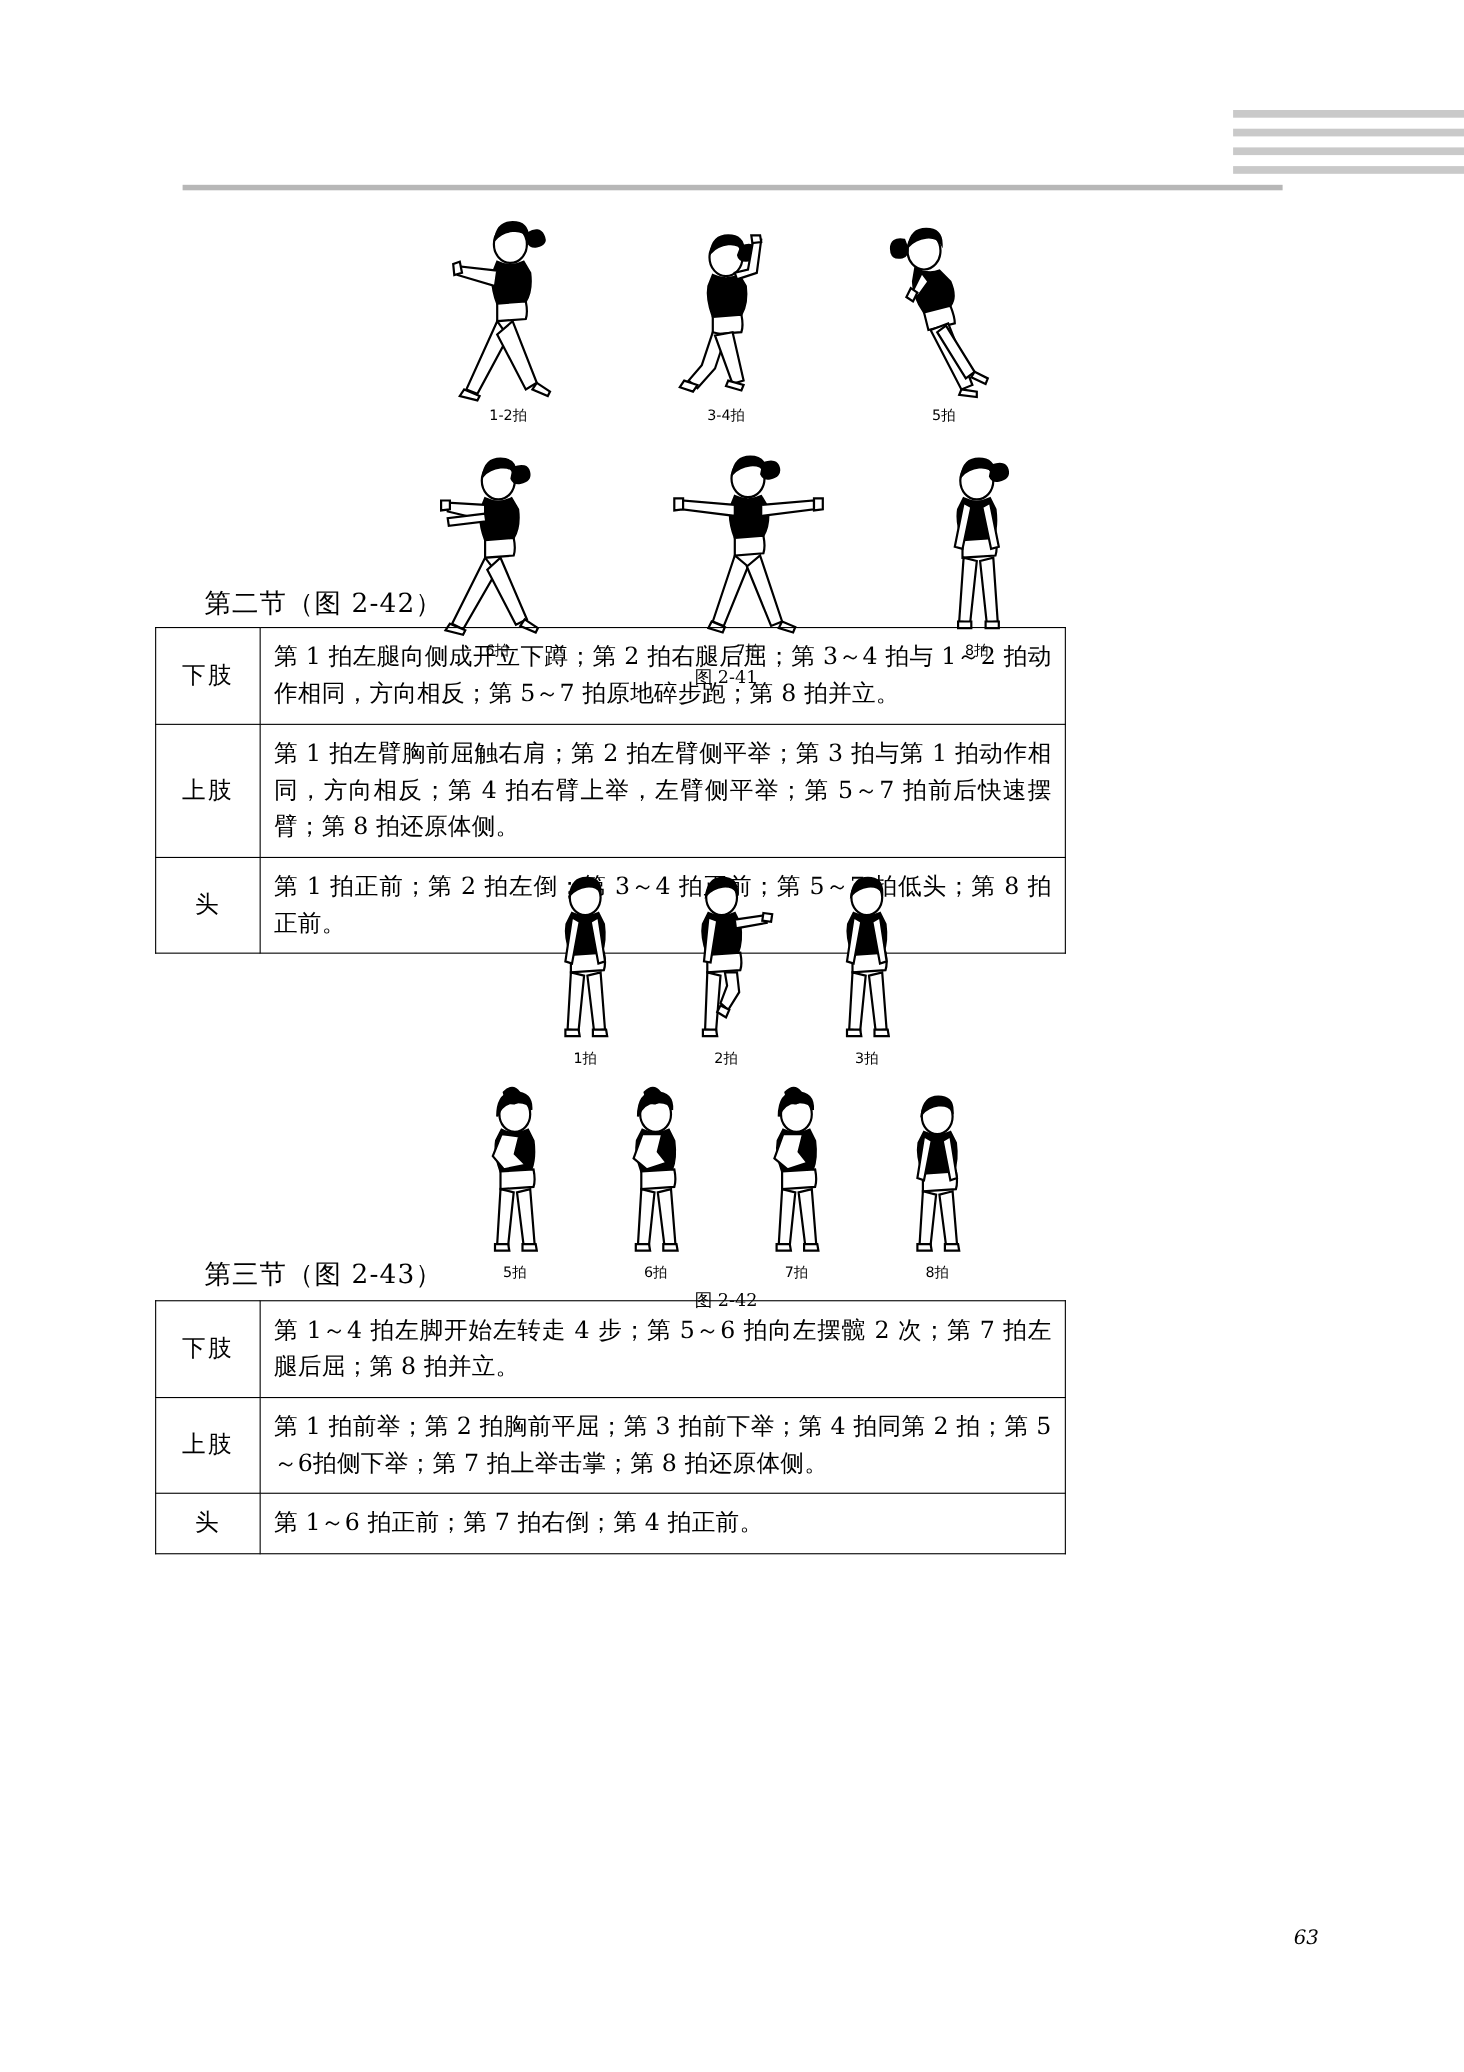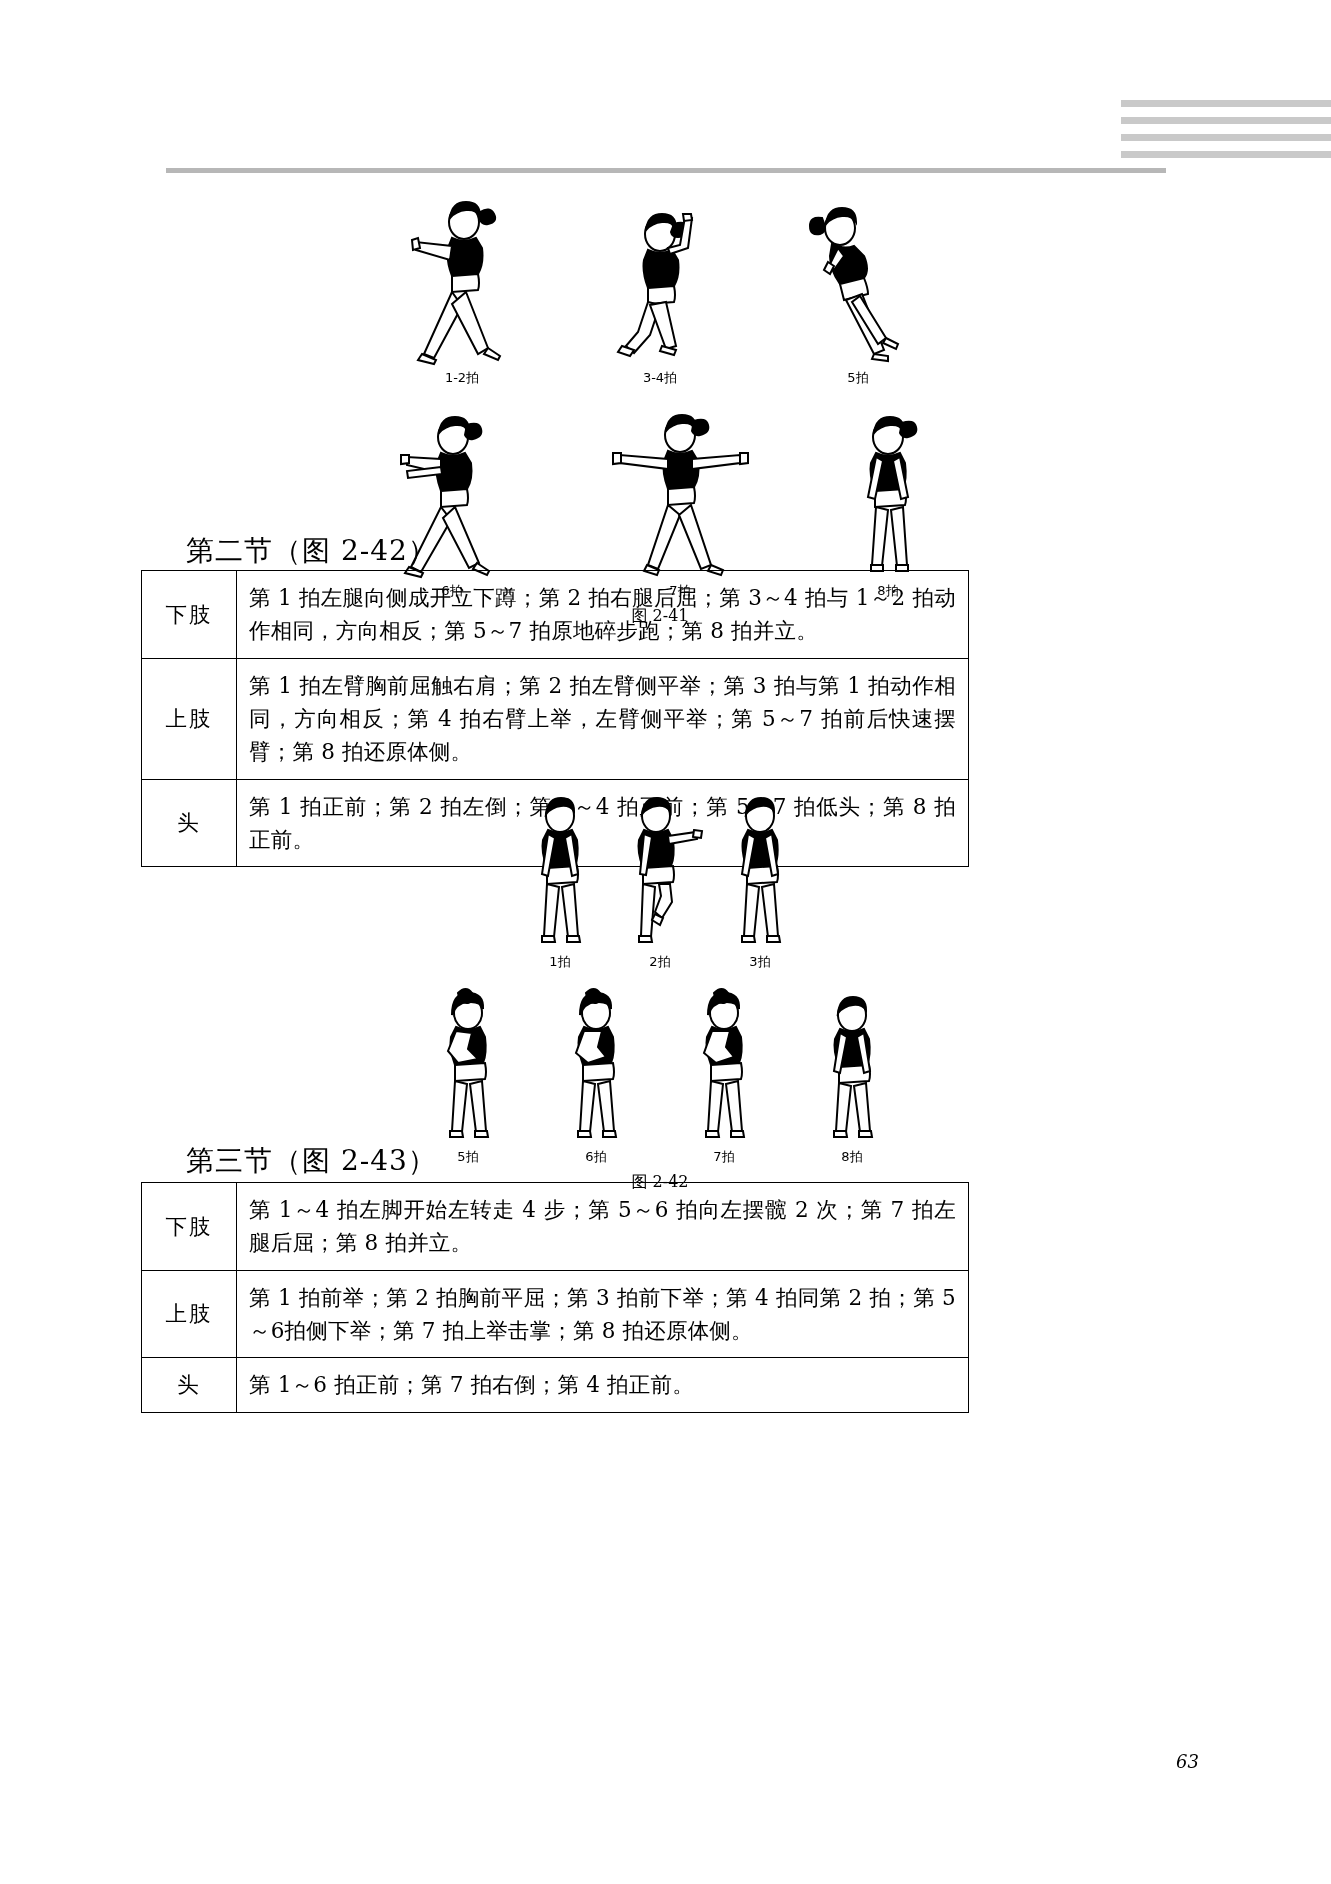--- a/index.html
+++ b/index.html
@@ -29,21 +29,21 @@
     font-size:13px;font-family:"DejaVu Sans","Liberation Sans",sans-serif;
     margin-top:3px;letter-spacing:0;
   }
   .fig-caption{
     text-align:center;font-size:16px;margin-top:6px;
     font-family:"DejaVu Serif","Liberation Serif",serif;
   }
 
   
   .section-title{
-    position:absolute;font-size:28px;letter-spacing:1px;text-align:right;
+    position:absolute;font-size:24px;letter-spacing:1px;text-align:right;
   }
 
   
   table.grid{
     position:absolute;border-collapse:collapse;
     table-layout:fixed;
   }
   table.grid td{
     border:1.5px solid #000;
     vertical-align:middle;
@@ -226,21 +226,21 @@
     </tr>
     <tr>
       <td class="lbl">头</td>
       <td class="body">第 1 拍正前；第 2 拍左倒；第 3～4 拍正前；第 5～7 拍低头；第 8 拍正前。</td>
     </tr>
   </tbody>
     </table>
 
   <div class="figure" style="left:360px;top:790px;width:600px;">
 
-    <div class="fig-row" style="">
+    <div class="fig-row" style="gap:28px;">
       <div class="fig-cell">
         <svg class="person" width="100" height="160" viewBox="0 0 100 160">
           <g fill="none" stroke="#000" stroke-width="2">
             <ellipse cx="50" cy="26" rx="14" ry="16" fill="#fff"></ellipse>
             <path d="M36 24 q2 -16 15 -16 q13 0 13 13 q-4 -6 -13 -5 q-9 1 -15 8z" fill="#000" stroke="#000"></path>
             <path d="M38 40 q12 6 24 0 l5 10 q2 16 -2 26 l-28 2 q-6 -16 -4 -28z" fill="#000" stroke="#000"></path>
             <path d="M37 78 l30 -2 q2 10 0 16 l-30 2z" fill="#fff" stroke="#000"></path>
             <path d="M38 44 l-6 40 l6 2 l7 -38z" fill="#fff" stroke="#000"></path>
             <path d="M62 44 l6 40 l-6 2 l-7 -38z" fill="#fff" stroke="#000"></path>
             <path d="M37 94 l-3 52 l10 1 l5 -50z" fill="#fff" stroke="#000"></path>

